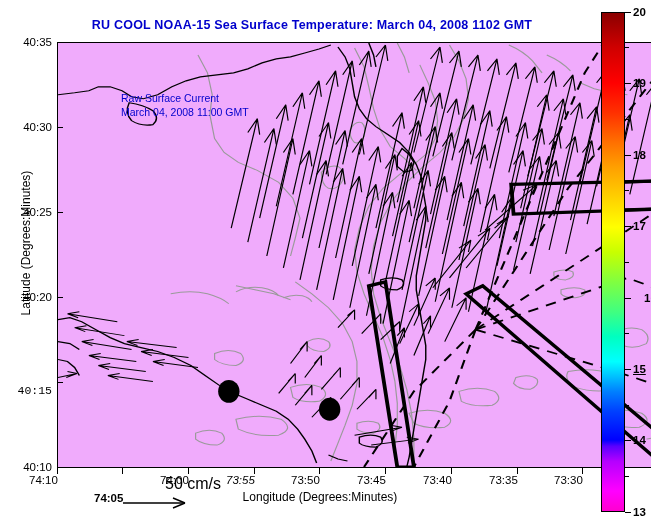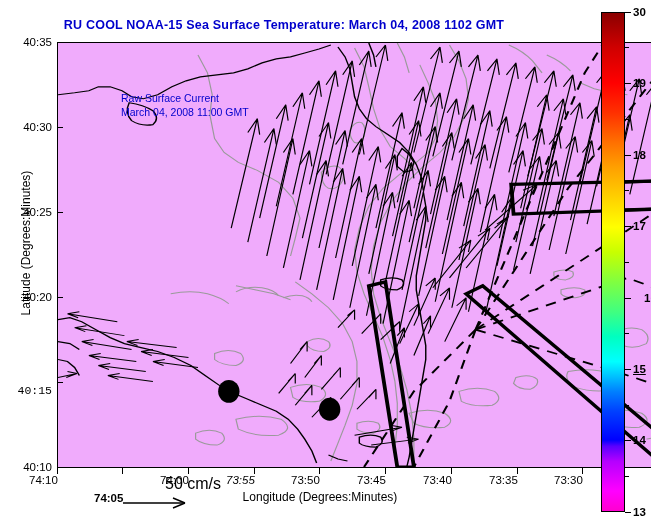--- a/index.html
+++ b/index.html
@@ -5,20 +5,21 @@
   html,body{margin:0;padding:0;background:#ffffff;}
   body{width:651px;height:518px;position:relative;overflow:hidden;
        font-family:"Liberation Sans",sans-serif;}
   .root{position:absolute;inset:0;background:#ffffff;}
 
   
   #plot-title{
     position:absolute;left:0;top:18px;width:568px;text-align:center;
     color:#0000cc;font-size:12.5px;font-weight:bold;letter-spacing:.2px;
     white-space:nowrap;
+    padding-left:28px;
   }
 
   
   #plot-frame{
     position:absolute;left:57px;top:42px;width:626px;height:426px;
     background:#f0abfc;border:1.3px solid #000;box-sizing:border-box;
   }
   #map-svg{position:absolute;left:0;top:0;width:100%;height:100%;}
 
   
@@ -368,15 +369,15 @@
   <div class="cbminor" style="top:47px;"></div>
   <div class="cbtick" style="top:12px;"></div>
 
   <div class="cblab" style="top:512px;">13</div>
   <div class="cblab" style="top:440px;">14</div>
   <div class="cblab" style="top:369px;text-decoration:underline;">15</div>
   <div class="cblab" style="top:298px;margin-left:11px;">16</div>
   <div class="cblab" style="top:226px;">17</div>
   <div class="cblab" style="top:155px;">18</div>
   <div class="cblab" style="top:83px;">19</div>
-  <div class="cblab" style="top:12px;">30</div>
+  <div class="cblab" style="top:12px;">20</div>
 
 </div>
 
 </body></html>

